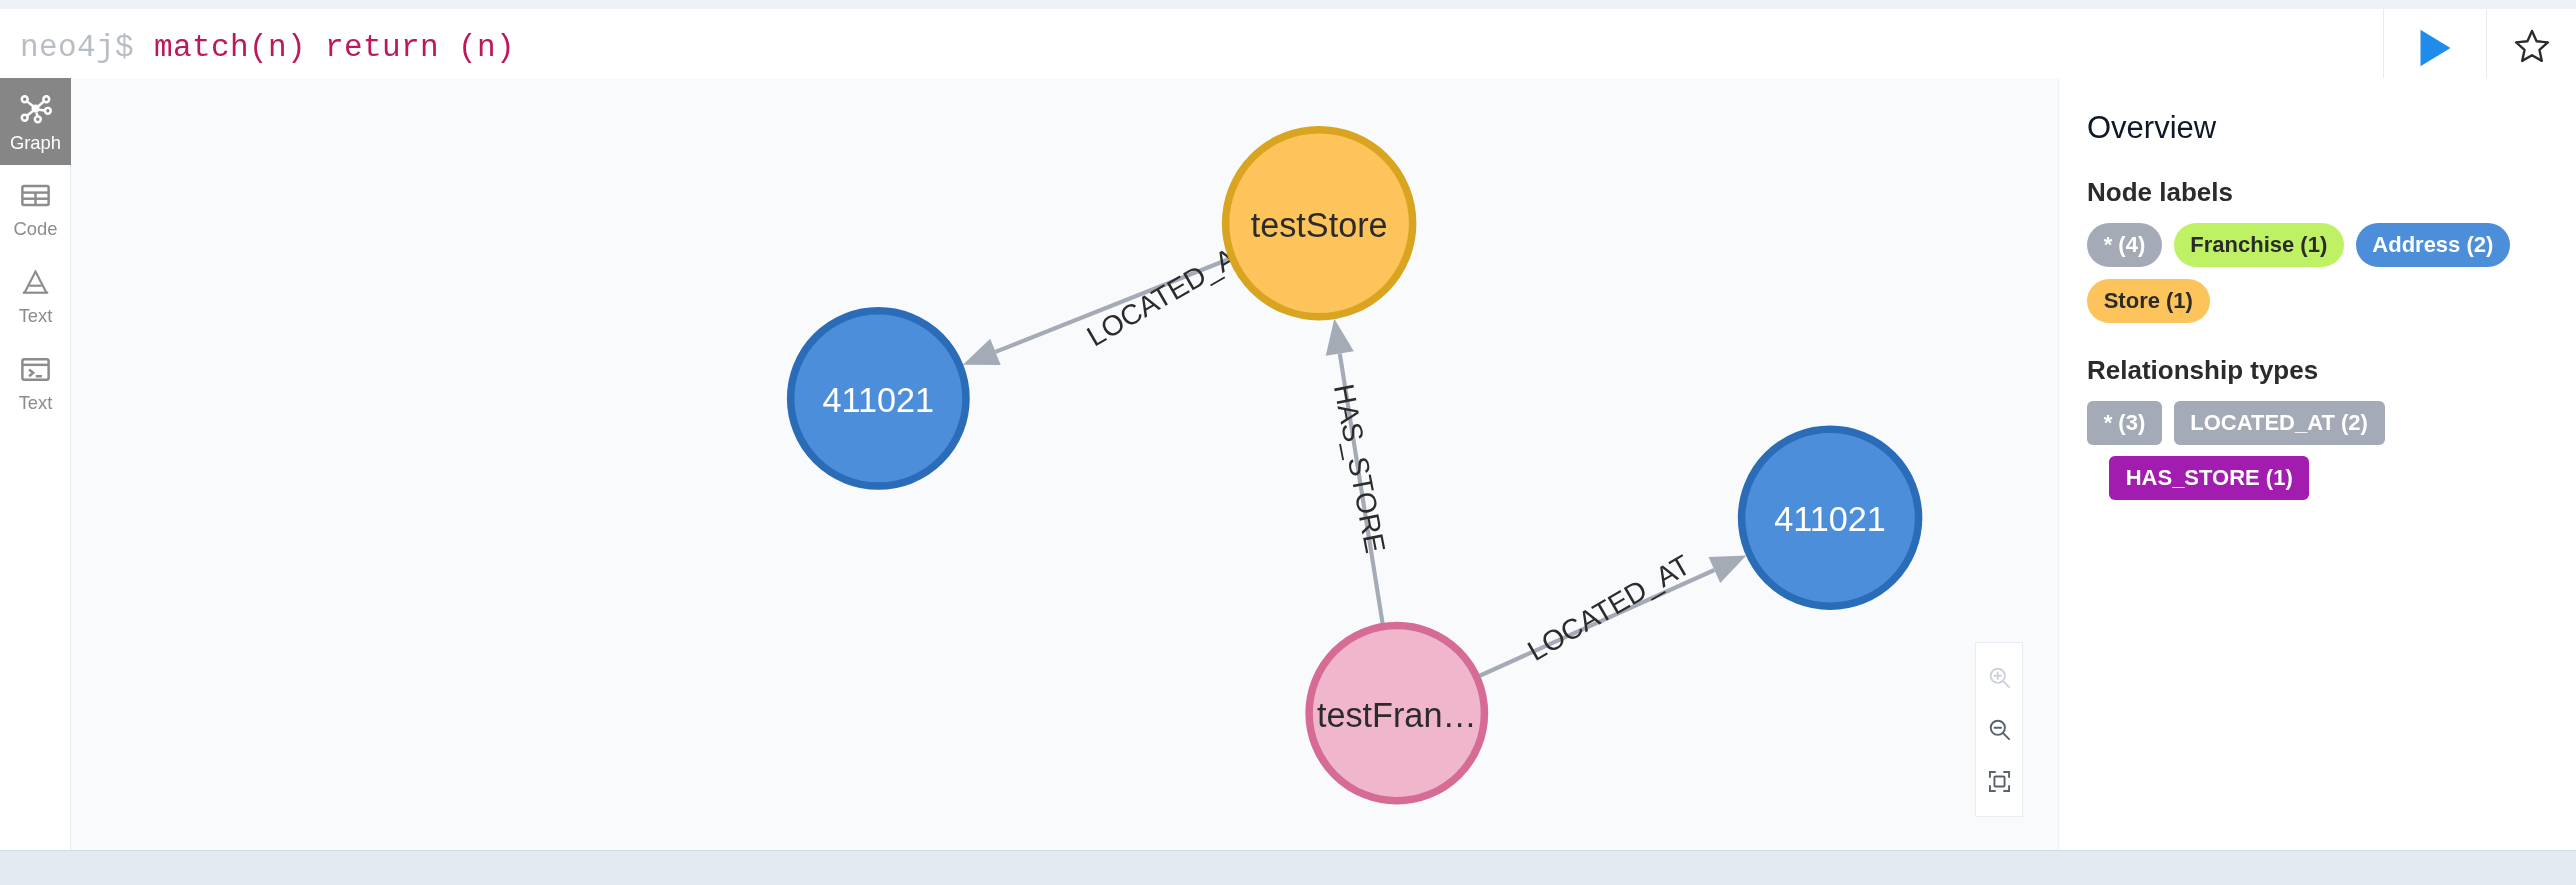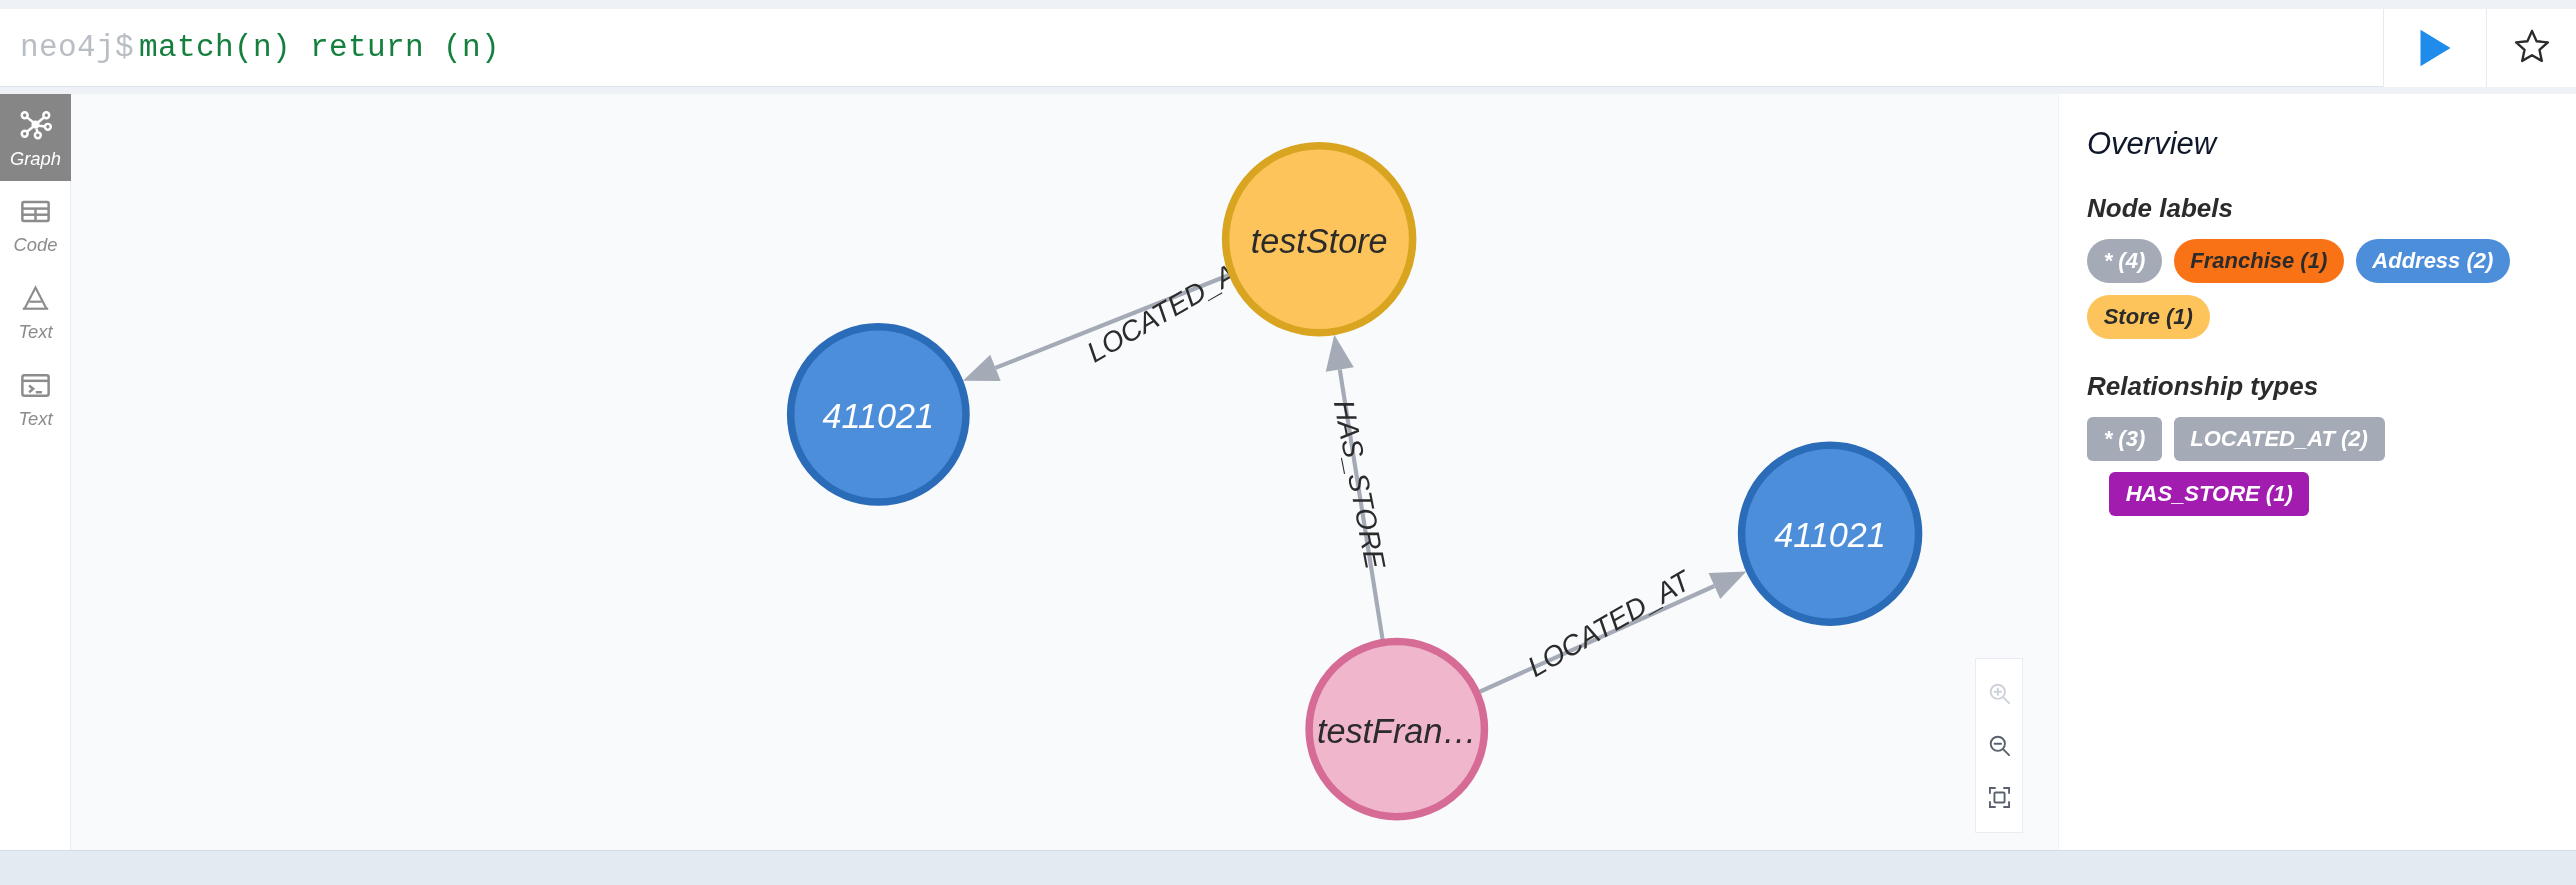--- a/index.html
+++ b/index.html
@@ -40,21 +40,21 @@
   }
   .editor-line {
     font-family: "Liberation Mono", monospace;
     font-size: 31px;
     letter-spacing: 0.4px;
     white-space: pre;
     display: flex;
     align-items: baseline;
   }
   .prompt-text { color: #b9bdc4; }
-  .query-text  { color: #15803d; margin-left: 5px; text-align: right; }
+  .query-text  { color: #be185d; margin-left: 20px; text-align: right; }
 
   .run-button {
     width: 104px;
     height: 78px;
     background: #ffffff;
     border: none;
     border-left: 0.8px solid #e6ebf2;
     border-right: 0.8px solid #e6ebf2;
     display: flex;
     align-items: center;
@@ -70,26 +70,25 @@
     border: none;
     display: flex;
     align-items: center;
     justify-content: center;
     cursor: pointer;
   }
 
   
   .frame-body {
     position: absolute;
-    left: 0; top: 94px;
+    left: 0; top: 78px;
     width: 2576px;
     height: 772px;
     background: #ffffff;
     display: flex;
-    font-style: italic;
   }
 
   
   .view-sidebar {
     width: 71px;
     min-width: 71px;
     height: 772px;
     background: #ffffff;
     border-right: 0.8px solid #e7ebf1;
     padding-top: 0;
@@ -390,21 +389,21 @@
         </div>
       </div>
     </div>
 
     <div class="overview-panel">
       <div class="ov-title">Overview</div>
 
       <div class="ov-section-title">Node labels</div>
       <div class="pill-row" id="node-label-pills">
           <div class="pill node-pill" style="background: rgb(165, 171, 182); color: rgb(255, 255, 255);">* (4)</div>
-          <div class="pill node-pill" style="background: #f97316; color: rgb(43, 43, 43);">Franchise (1)</div>
+          <div class="pill node-pill" style="background: #bef264; color: rgb(43, 43, 43);">Franchise (1)</div>
           <div class="pill node-pill" style="background: rgb(76, 142, 218); color: rgb(255, 255, 255);">Address (2)</div>
           <div class="pill node-pill" style="background: rgb(252, 196, 90); color: rgb(43, 43, 43);">Store (1)</div>
         </div>
 
       <div class="ov-section-title">Relationship types</div>
       <div class="pill-row" id="rel-type-pills">
           <div class="pill rel-pill" style="background: rgb(165, 171, 182); color: rgb(255, 255, 255);">* (3)</div>
           <div class="pill rel-pill" style="background: rgb(165, 171, 182); color: rgb(255, 255, 255);">LOCATED_AT (2)</div>
           <div class="pill rel-pill" style="background: #a21caf; color: rgb(255, 255, 255); margin-left: 22px;">HAS_STORE (1)</div>
         </div>

